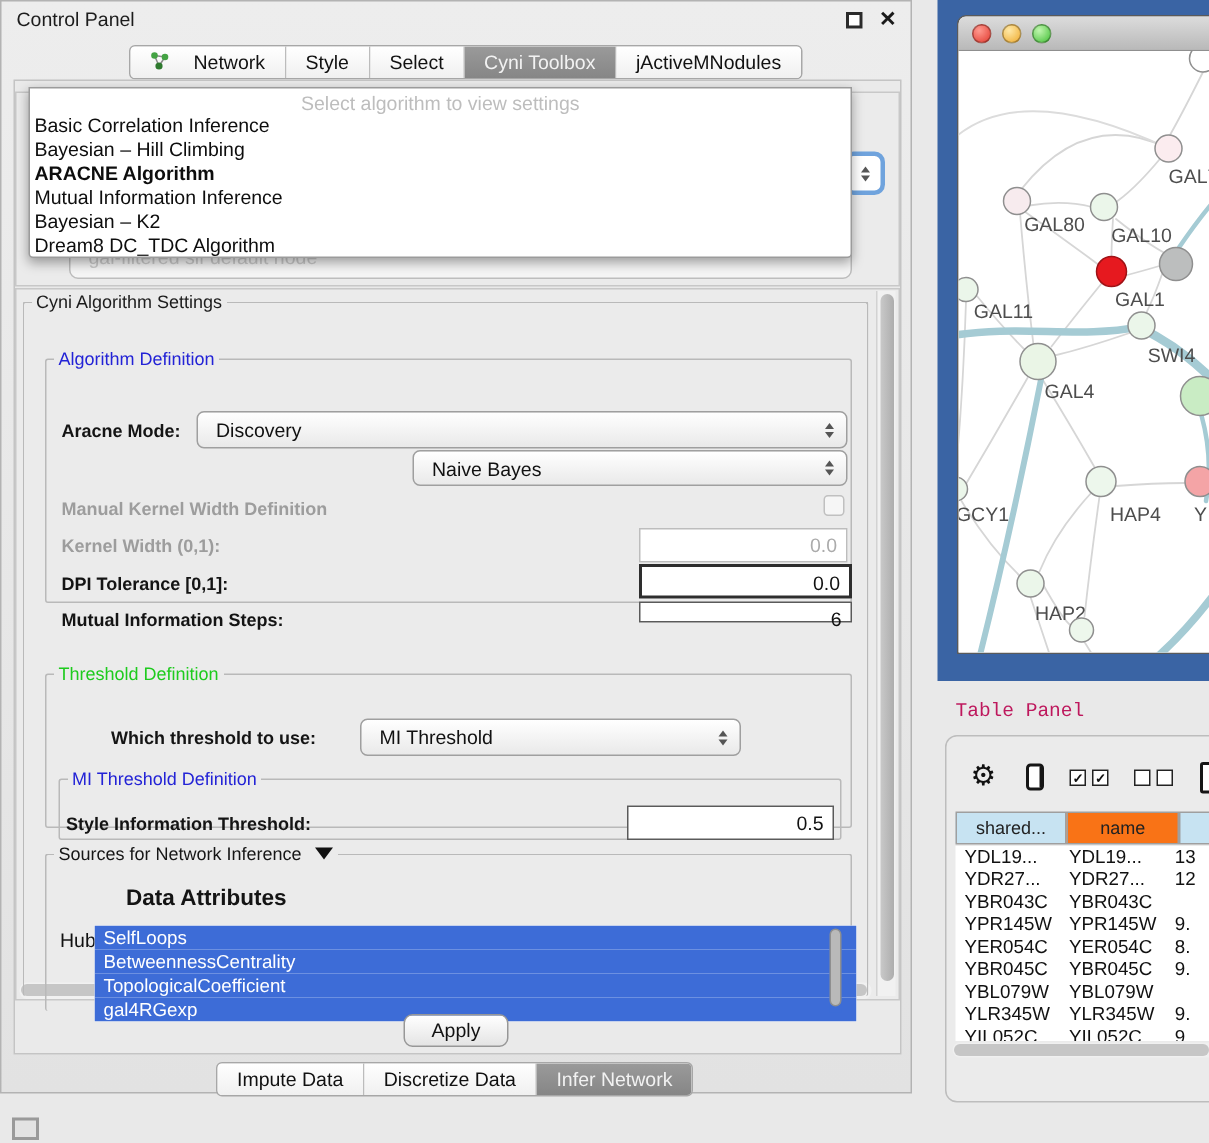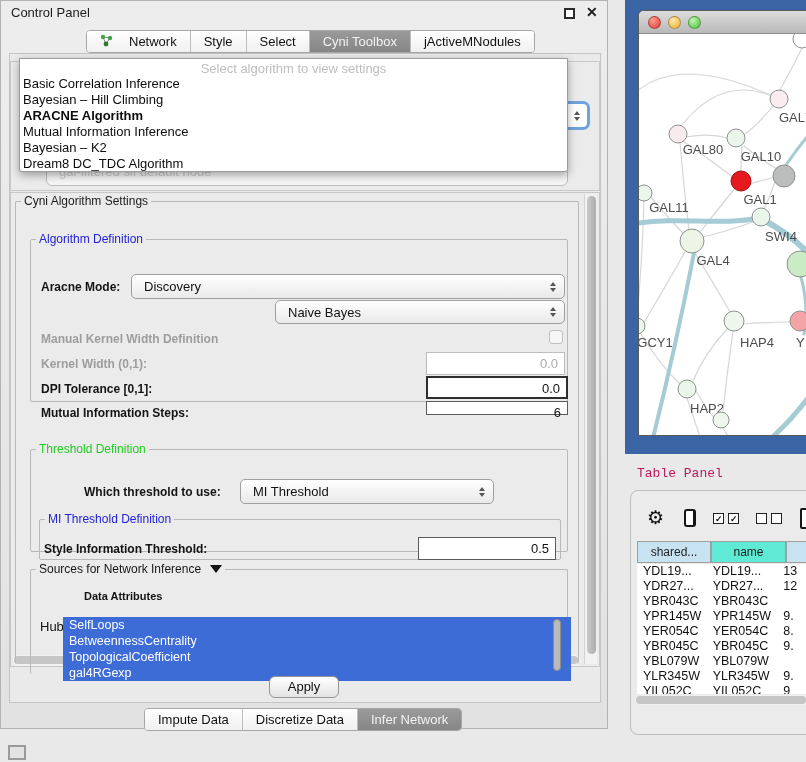--- a/index.html
+++ b/index.html
@@ -127,21 +127,21 @@
     background:#ebebeb; border:1px solid #bdbdbd; border-radius:8px; overflow:hidden; }
   .tbl-toolbar { position:absolute; left:0; top:14px; width:100%; height:26px; display:flex; align-items:center; }
   .gear { margin-left:16px; font-size:19px; color:#111; line-height:20px; }
   .split-icon { margin-left:20px; width:19px; height:18px; border:2px solid #161616; border-radius:3px; position:relative; background:#fff;}
   .split-icon::after { content:""; position:absolute; left:7px; top:0; width:2px; height:14px; background:#161616; }
   .cbpair { display:flex; gap:4px; margin-left:17px; }
   .cb { width:11px; height:11px; border:1.5px solid #222; background:#fff; font-size:9px; line-height:10px; text-align:center; color:#111; font-weight:bold;}
   .doc-icon { margin-left:18px; width:20px; height:21px; border:2px solid #161616; border-radius:2px; background:#fff; }
   .tbl-header { position:absolute; left:6px; top:50px; display:flex; height:22px; border-top:1px solid #9f9f9f; border-bottom:1px solid #9f9f9f;}
   .th { font-size:12px; color:#222; display:flex; align-items:center; justify-content:center; border-right:1px solid #9f9f9f; border-left:1px solid #9f9f9f;}
-  .th.hl { background:#c7e3f2; } .th.plain { background:#5eead4; }
+  .th.hl { background:#c7e3f2; } .th.plain { background:#f97316; }
   .tbl-rows { position:absolute; left:6px; top:73px; width:178px; height:130px; overflow:hidden; background:#fff; }
   .trow { display:flex; height:15px; }
   .td { font-size:12.5px; color:#111; padding-left:6px; white-space:nowrap; overflow:hidden; }
   .tbl-hscroll { position:absolute; left:4px; top:204px; width:176px; height:10px; background:#f0f0f0; border-radius:5px; }
   .tbl-hscroll .thumb { position:absolute; left:1px; top:1px; width:170px; height:8px; background:#c6c6c6; border-radius:4px; }
 
   svg text { font-family:"Liberation Sans", sans-serif; }
 </style>
 </head>
 <body>
@@ -247,42 +247,42 @@
       </fieldset>
 
       <div class="hub-row">
         <span>Hub/Transcription Factor Definition</span>
         <span class="tri-right"></span>
       </div>
 
       <fieldset class="fs-threshold">
         <legend>Threshold Definition</legend>
 
-        <div class="lbl" style="left:53px; top:29px;">Which threshold to use:</div>
+        <div class="lbl" style="left:43px; top:29px;">Which threshold to use:</div>
         <div class="combo" style="left:209px; top:23px; width:254px;">
           <span>MI Threshold</span>
           <span class="combo-arrows">
               <i class="up"></i>
               <i class="dn"></i>
             </span>
         </div>
 
         <fieldset class="fs-mithr">
           <legend>MI Threshold Definition</legend>
           <div class="lbl" style="left:4px; top:16px;">Style Information Threshold:</div>
           <div class="txtin soft" style="left:378px; top:11px; width:138px; height:23px;">0.5</div>
         </fieldset>
       </fieldset>
 
       <fieldset class="fs-sources">
         <legend>
           <span>Sources for Network Inference</span>
           <span class="tri-down"></span>
         </legend>
-        <div class="lbl" style="left:8px; top:14px; font-size:11px;padding-left:45px;">Data Attributes</div>
+        <div class="lbl" style="left:8px; top:14px; font-size:15px;padding-left:45px;">Data Attributes</div>
         <div class="attr-list">
           <div>
               <div class="attr-item">SelfLoops</div>
               <div class="attr-item">BetweennessCentrality</div>
               <div class="attr-item">TopologicalCoefficient</div>
               <div class="attr-item">gal4RGexp</div>
             </div>
           <div class="attr-scroll">
               <div class="thumb"></div>
             </div>

